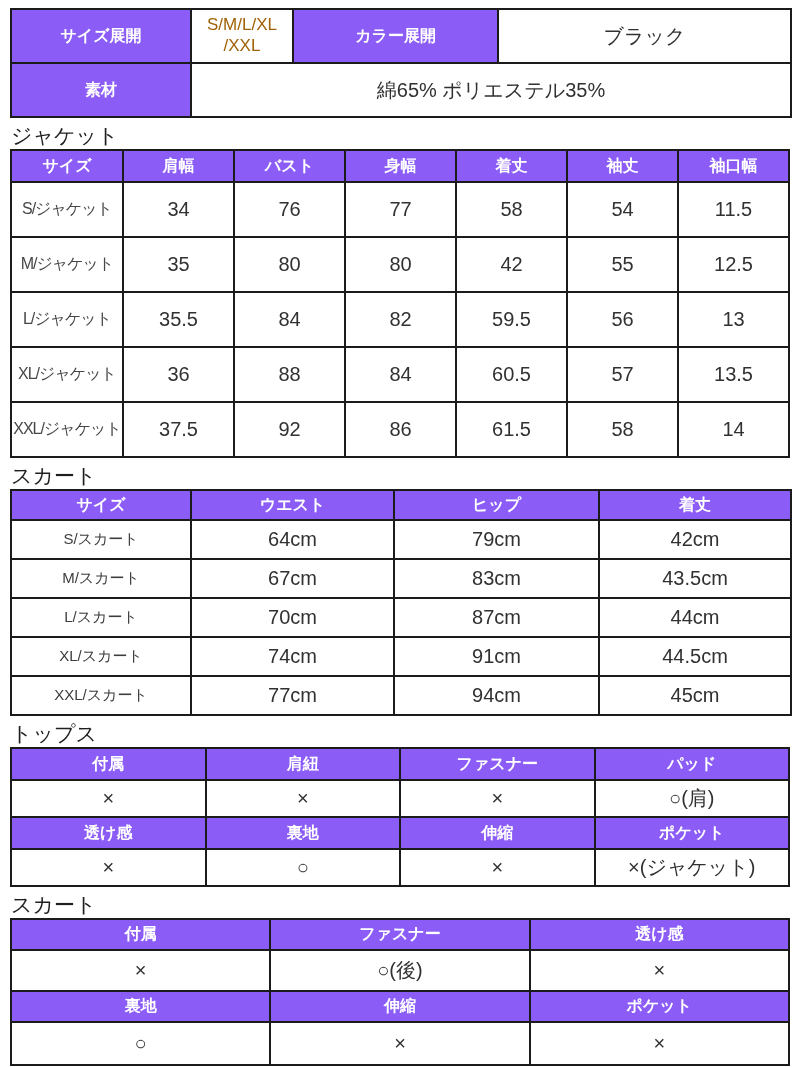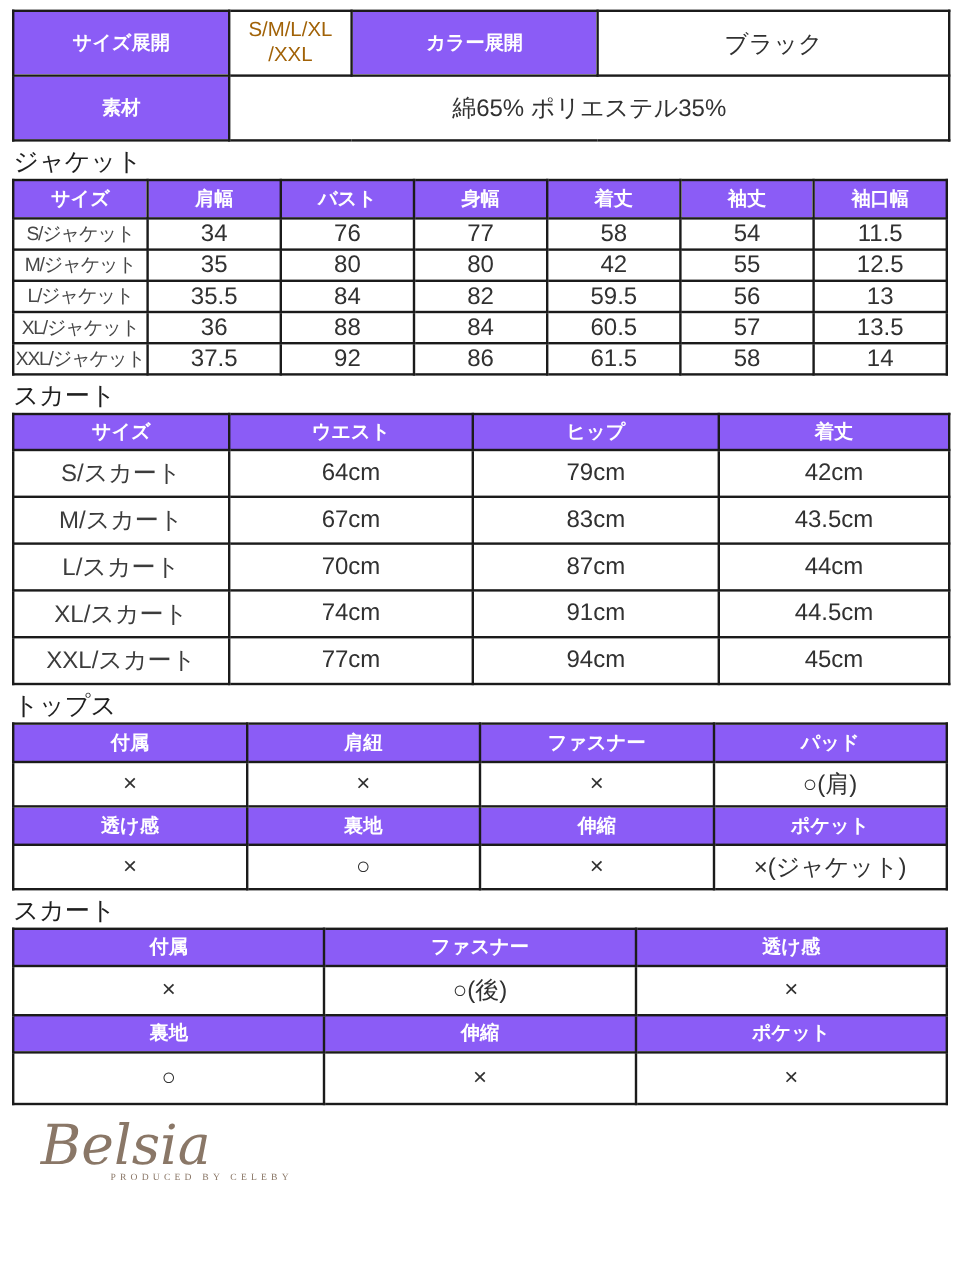--- a/index.html
+++ b/index.html
@@ -12,26 +12,26 @@
   th,td{border:2px solid #1b1b1b;text-align:center;vertical-align:middle;padding:0;overflow:hidden;}
   th{background:#8b5cf6;color:#ffffff;font-weight:700;font-size:16px;}
   td{color:#313131;font-size:20px;}
 
   .spec tr{height:54px;}
   td.sizeval{font-size:17px;color:#a16207;line-height:1.22;white-space:pre-line;}
 
   .sec{font-size:21px;color:#1f1f1f;margin:6px 0 2px 1px;height:23px;line-height:23px;}
 
   .jkt tr.hd{height:32px;}
-  .jkt tr.dr{height:26px;padding-left:46px;}
+  .jkt tr.dr{height:55px;padding-left:46px;}
   .jkt td.lbl{font-size:16px;letter-spacing:-1px;color:#474747;white-space:nowrap;}
 
   .skt tr.hd{height:30px;}
   .skt tr.dr{height:39px;}
-  .skt td.lbl{font-size:20px;color:#3c3c3c;}
+  .skt td.lbl{font-size:15px;color:#3c3c3c;}
 
   .tp tr.hd{height:32px;}
   .tp tr.vr{height:37px;}
   .sf tr.hd{height:31px;}
   .sf tr.v1{height:41px;}
   .sf tr.v2{height:43px;}
 
   .logo{margin:9px 0 0 24px;width:max-content;color:#8a7767;}
   .brand{font-family:"DejaVu Serif","Liberation Serif",serif;font-style:italic;font-size:46px;line-height:48px;}
   .tagline{font-size:8px;letter-spacing:3.5px;margin:-2px 0 0 58px;color:#8a7767;font-family:Liberation Serif, serif;}

